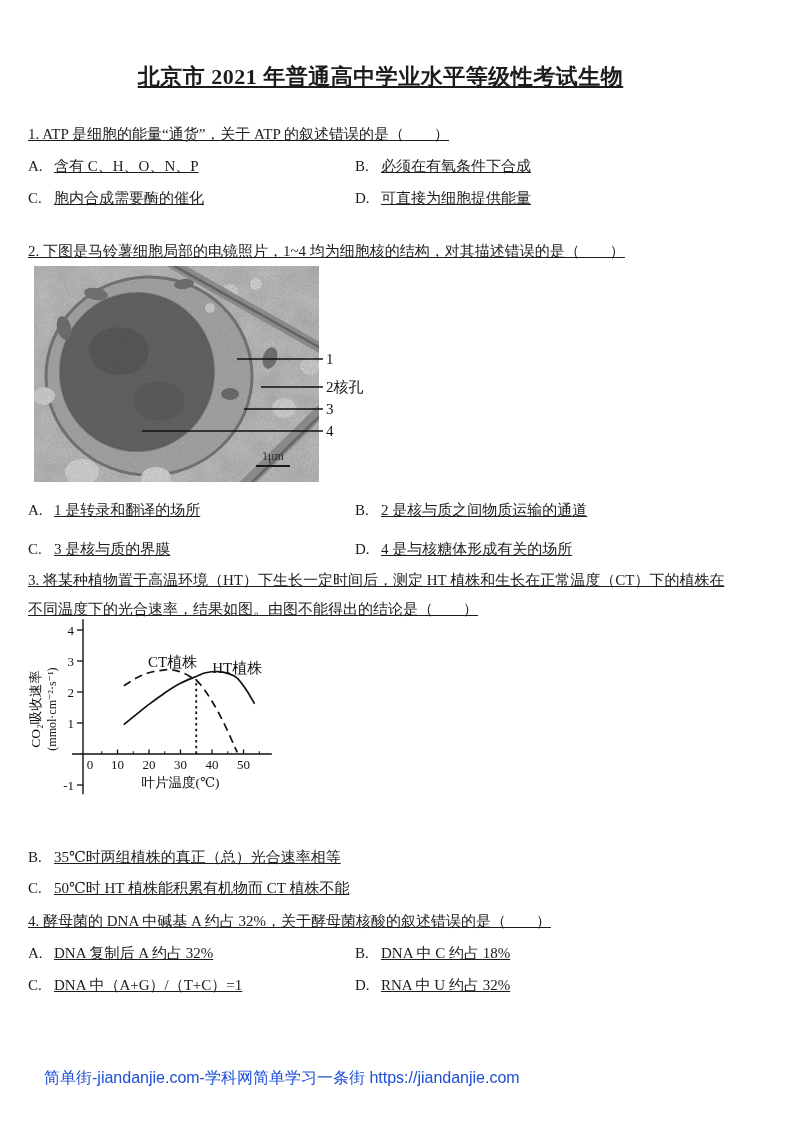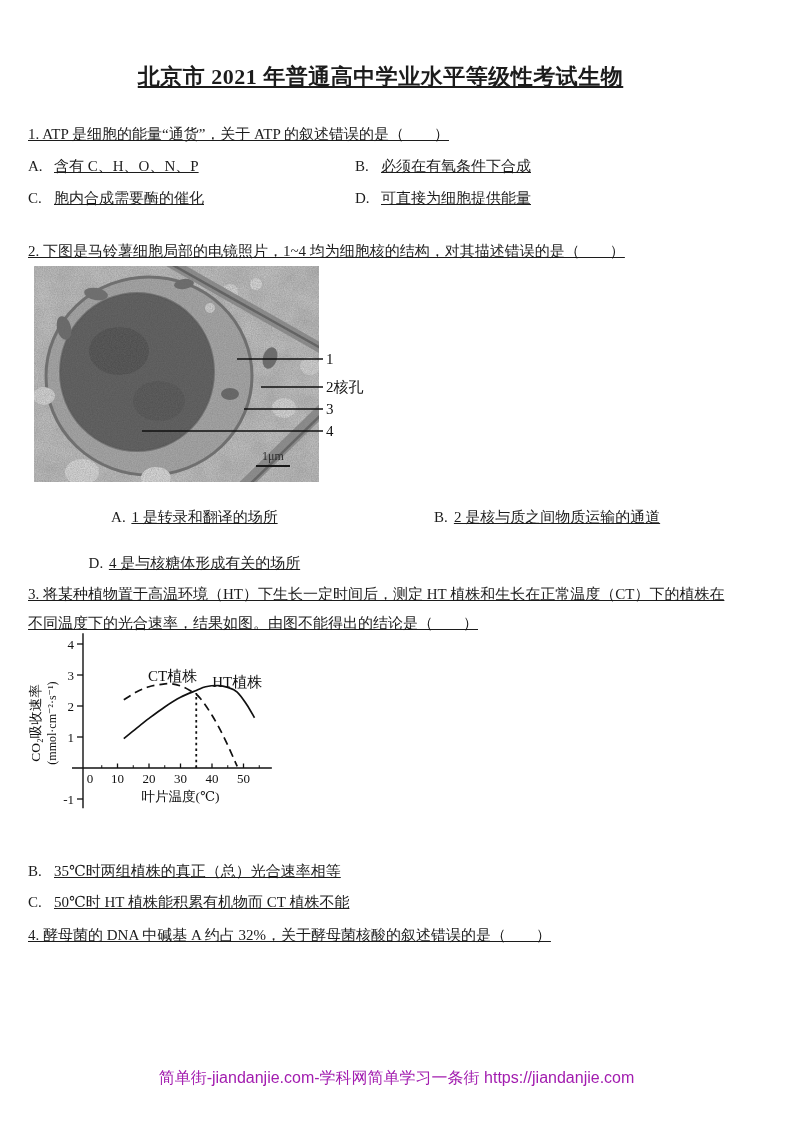--- a/index.html
+++ b/index.html
@@ -6,42 +6,42 @@
   html,body { width:793px; height:1122px; background:#ffffff; overflow:hidden; }
   body { font-family:"Liberation Serif","DejaVu Serif",serif; color:#1c1c1c; font-size:15px; position:relative; }
   .page { padding:62px 60px 0 28px;text-decoration:underline; }
   .title { font-size:22px; font-weight:bold; text-align:center; line-height:30px; letter-spacing:0.5px; }
   .stem { line-height:22px; margin-top:31px; }
   #q2-stem { }
   #q3-stem { margin-top:6px; line-height:29px; }
   #q4-stem { margin-top:11px; }
   .opt-grid { display:grid; grid-template-columns:327px 1fr; margin:0; }
   .opt { line-height:22px; margin-top:10px; }
-  #q2-options .opt { margin-top:24px;text-align:center; }
+  #q2-options .opt { margin-top:17px; }
   #q4-options .opt { margin-top:10px; }
   .opt-label { display:inline-block; width:26px; }
   .opt-col .opt { margin-top:9px; }
   .opt-col .opt:first-child { margin-top:38px; }
   
   .figure2 { position:relative; width:350px; height:216px; margin-top:4px; margin-left:6px; }
   .photo-svg { position:absolute; left:0; top:0; }
   .leader-svg { position:absolute; left:0; top:0; pointer-events:none; }
   .fig-label { position:absolute; left:292px; font-size:15px; line-height:16px; color:#111; white-space:nowrap; }
   .fig-label-1 { top:85px; } .fig-label-2 { top:113px; } .fig-label-3 { top:135px; } .fig-label-4 { top:157px; }
   .scale-bar { position:absolute; left:222px; top:183px; width:34px; text-align:center;
                font-size:12px; color:#2e2e2e; border-bottom:2.5px solid #1a1a1a; padding-bottom:1px; }
   
   #chart-svg { display:block; margin-top:-6px; }
   #chart-svg text { fill:#111; font-family:"Liberation Serif","DejaVu Serif",serif; }
   #chart-svg .tick { font-size:13px; }
   #chart-svg .series-label { font-size:15px; }
   #chart-svg .axis-label { font-size:13.5px; }
   #chart-svg .axis-label-small { font-size:12px; }
-  .footer { position:absolute; left:0; top:1068px; width:100%; text-align:center;
-            font-family:"Liberation Sans","DejaVu Sans",sans-serif; font-size:16px; color:#a21caf; }
+  .footer { position:absolute; left:0; top:1068px; width:100%; 
+            font-family:"Liberation Sans","DejaVu Sans",sans-serif; font-size:16px; color:#1d4ed8;padding-left:44px; }
 </style>
 </head>
 <body>
 
 <div class="page">
 
   <h1 class="title">北京市 2021 年普通高中学业水平等级性考试生物</h1>
 
   <section>
     <p class="stem" id="q1-stem">1. ATP 是细胞的能量“通货”，关于 ATP 的叙述错误的是（　　）</p>
@@ -123,20 +123,23 @@
       <span class="fig-label fig-label-4">4</span>
       <span class="scale-bar">1μm</span>
     </div>
 
     <div class="opt-grid" id="q2-options">
       <div class="opt">
         <span class="opt-label">A.</span><span>1 是转录和翻译的场所</span>
       </div>
       <div class="opt">
         <span class="opt-label">B.</span><span>2 是核与质之间物质运输的通道</span>
+      </div>
+      <div class="opt">
+        <span class="opt-label">C.</span><span>3 是核与质的界膜</span>
       </div>
       <div class="opt">
         <span class="opt-label">D.</span><span>4 是与核糖体形成有关的场所</span>
       </div>
     </div>
   </section>
 
   <section>
     <p class="stem" id="q3-stem">3. 将某种植物置于高温环境（HT）下生长一定时间后，测定 HT 植株和生长在正常温度（CT）下的植株在不同温度下的光合速率，结果如图。由图不能得出的结论是（　　）</p>
 
@@ -185,17 +188,31 @@
         <span class="opt-label">B.</span><span>35℃时两组植株的真正（总）光合速率相等</span>
       </div>
       <div class="opt">
         <span class="opt-label">C.</span><span>50℃时 HT 植株能积累有机物而 CT 植株不能</span>
       </div>
     </div>
   </section>
 
   <section>
     <p class="stem" id="q4-stem">4. 酵母菌的 DNA 中碱基 A 约占 32%，关于酵母菌核酸的叙述错误的是（　　）</p>
+    <div class="opt-grid" id="q4-options">
+      <div class="opt">
+        <span class="opt-label">A.</span><span>DNA 复制后 A 约占 32%</span>
+      </div>
+      <div class="opt">
+        <span class="opt-label">B.</span><span>DNA 中 C 约占 18%</span>
+      </div>
+      <div class="opt">
+        <span class="opt-label">C.</span><span>DNA 中（A+G）/（T+C）=1</span>
+      </div>
+      <div class="opt">
+        <span class="opt-label">D.</span><span>RNA 中 U 约占 32%</span>
+      </div>
+    </div>
   </section>
 
 </div>
 
 <div class="footer">简单街-jiandanjie.com-学科网简单学习一条街 https://jiandanjie.com</div>
 
 </body></html>

